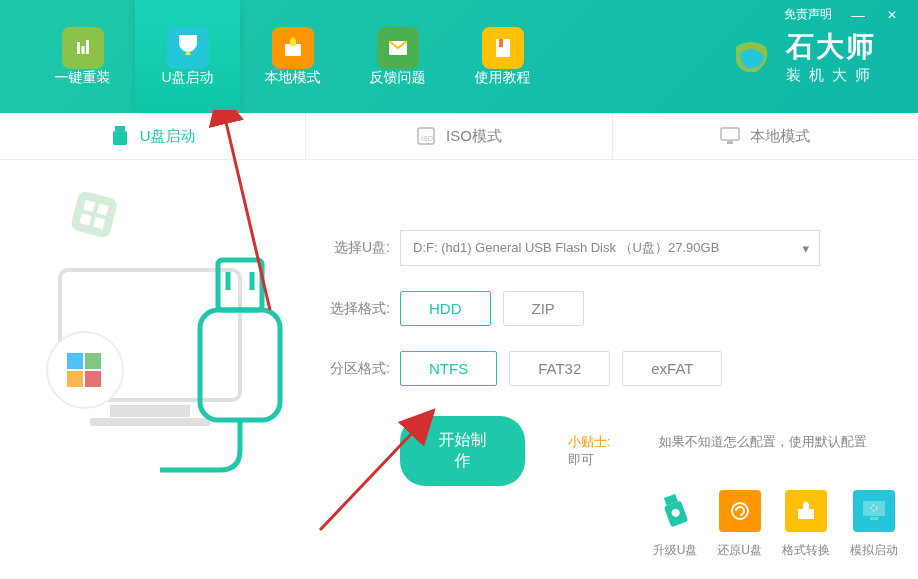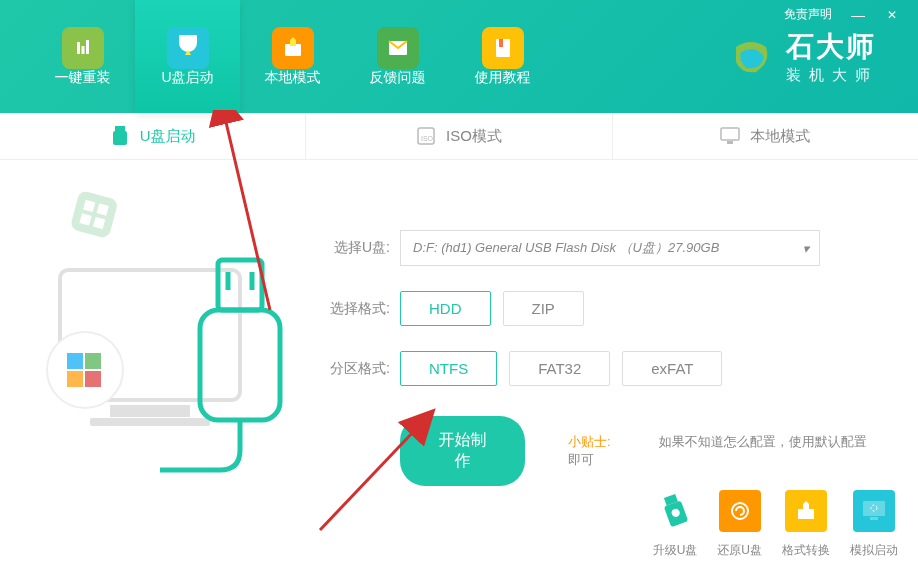--- a/index.html
+++ b/index.html
@@ -28,21 +28,21 @@
 .modetab:last-child { border-right: none; }
 .modetab.active { color: #1fc8a8; }
 .modetab .mt-icon { width: 20px; height: 20px; display: flex; align-items: center; justify-content: center; }
 
 .content { display: flex; height: calc(579px - 113px - 47px); position: relative; }
 .illust { width: 310px; position: relative; }
 .form { flex: 1; padding: 70px 40px 0 10px; }
 
 .row { display: flex; align-items: center; margin-bottom: 25px; }
 .row-label { width: 70px; color: #888; font-size: 14px; text-align: right; margin-right: 10px; }
-.select { flex: 1; max-width: 420px; height: 36px; border: 1px solid #ddd; display: flex; align-items: center; padding: 0 12px; color: #888; font-size: 13px; font-family: monospace; position: relative; cursor: pointer; font-style: italic; }
+.select { flex: 1; max-width: 420px; height: 36px; border: 1px solid #ddd; display: flex; align-items: center; padding: 0 12px; color: #888; font-size: 13px; font-family: monospace; position: relative; cursor: pointer; }
 .select-arrow { position: absolute; right: 10px; color: #888; }
 
 .opts { display: flex; gap: 12px; }
 .opt { padding: 8px 28px; border: 1px solid #ddd; color: #888; font-size: 15px; cursor: pointer; border-radius: 2px; }
 .opt.sel { border-color: #1fc8a8; color: #1fc8a8; text-align: center; }
 
 .action-row { display: flex; align-items: center; margin-top: 30px; margin-left: 80px; gap: 43px; }
 .start-btn { background: #1fc8a8; color: #fff; padding: 14px 32px; border-radius: 25px; font-size: 16px; cursor: pointer; border: none; }
 .tip { font-size: 13px; }
 .tip-label { color: #ff9800; }

